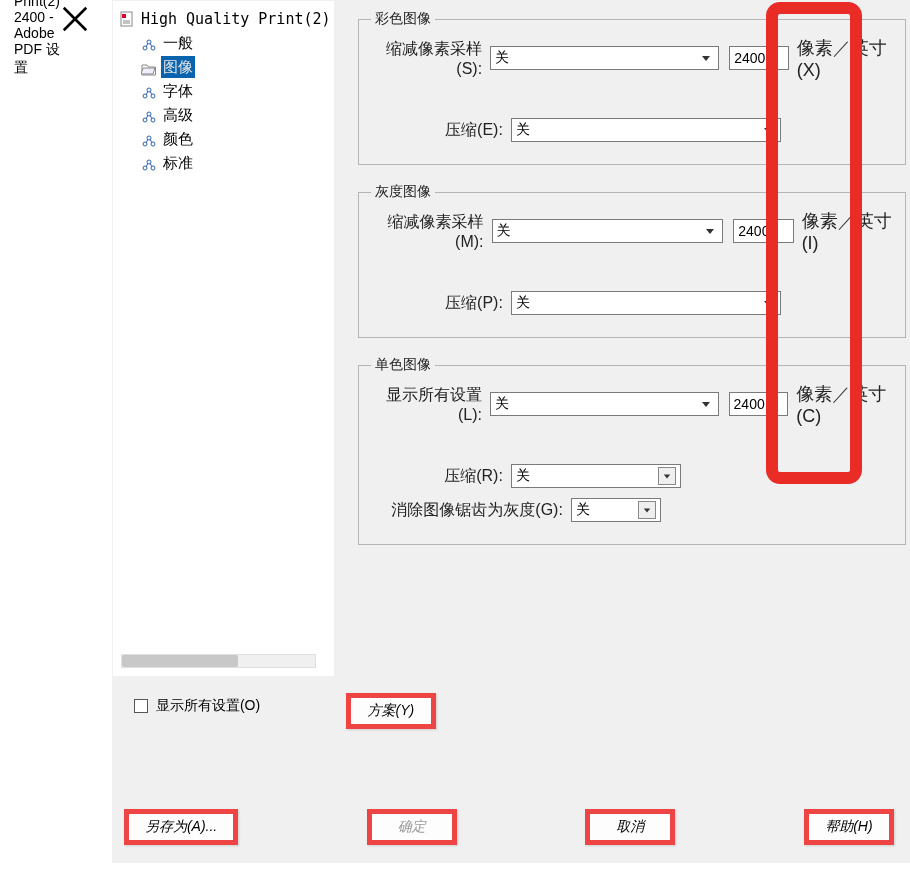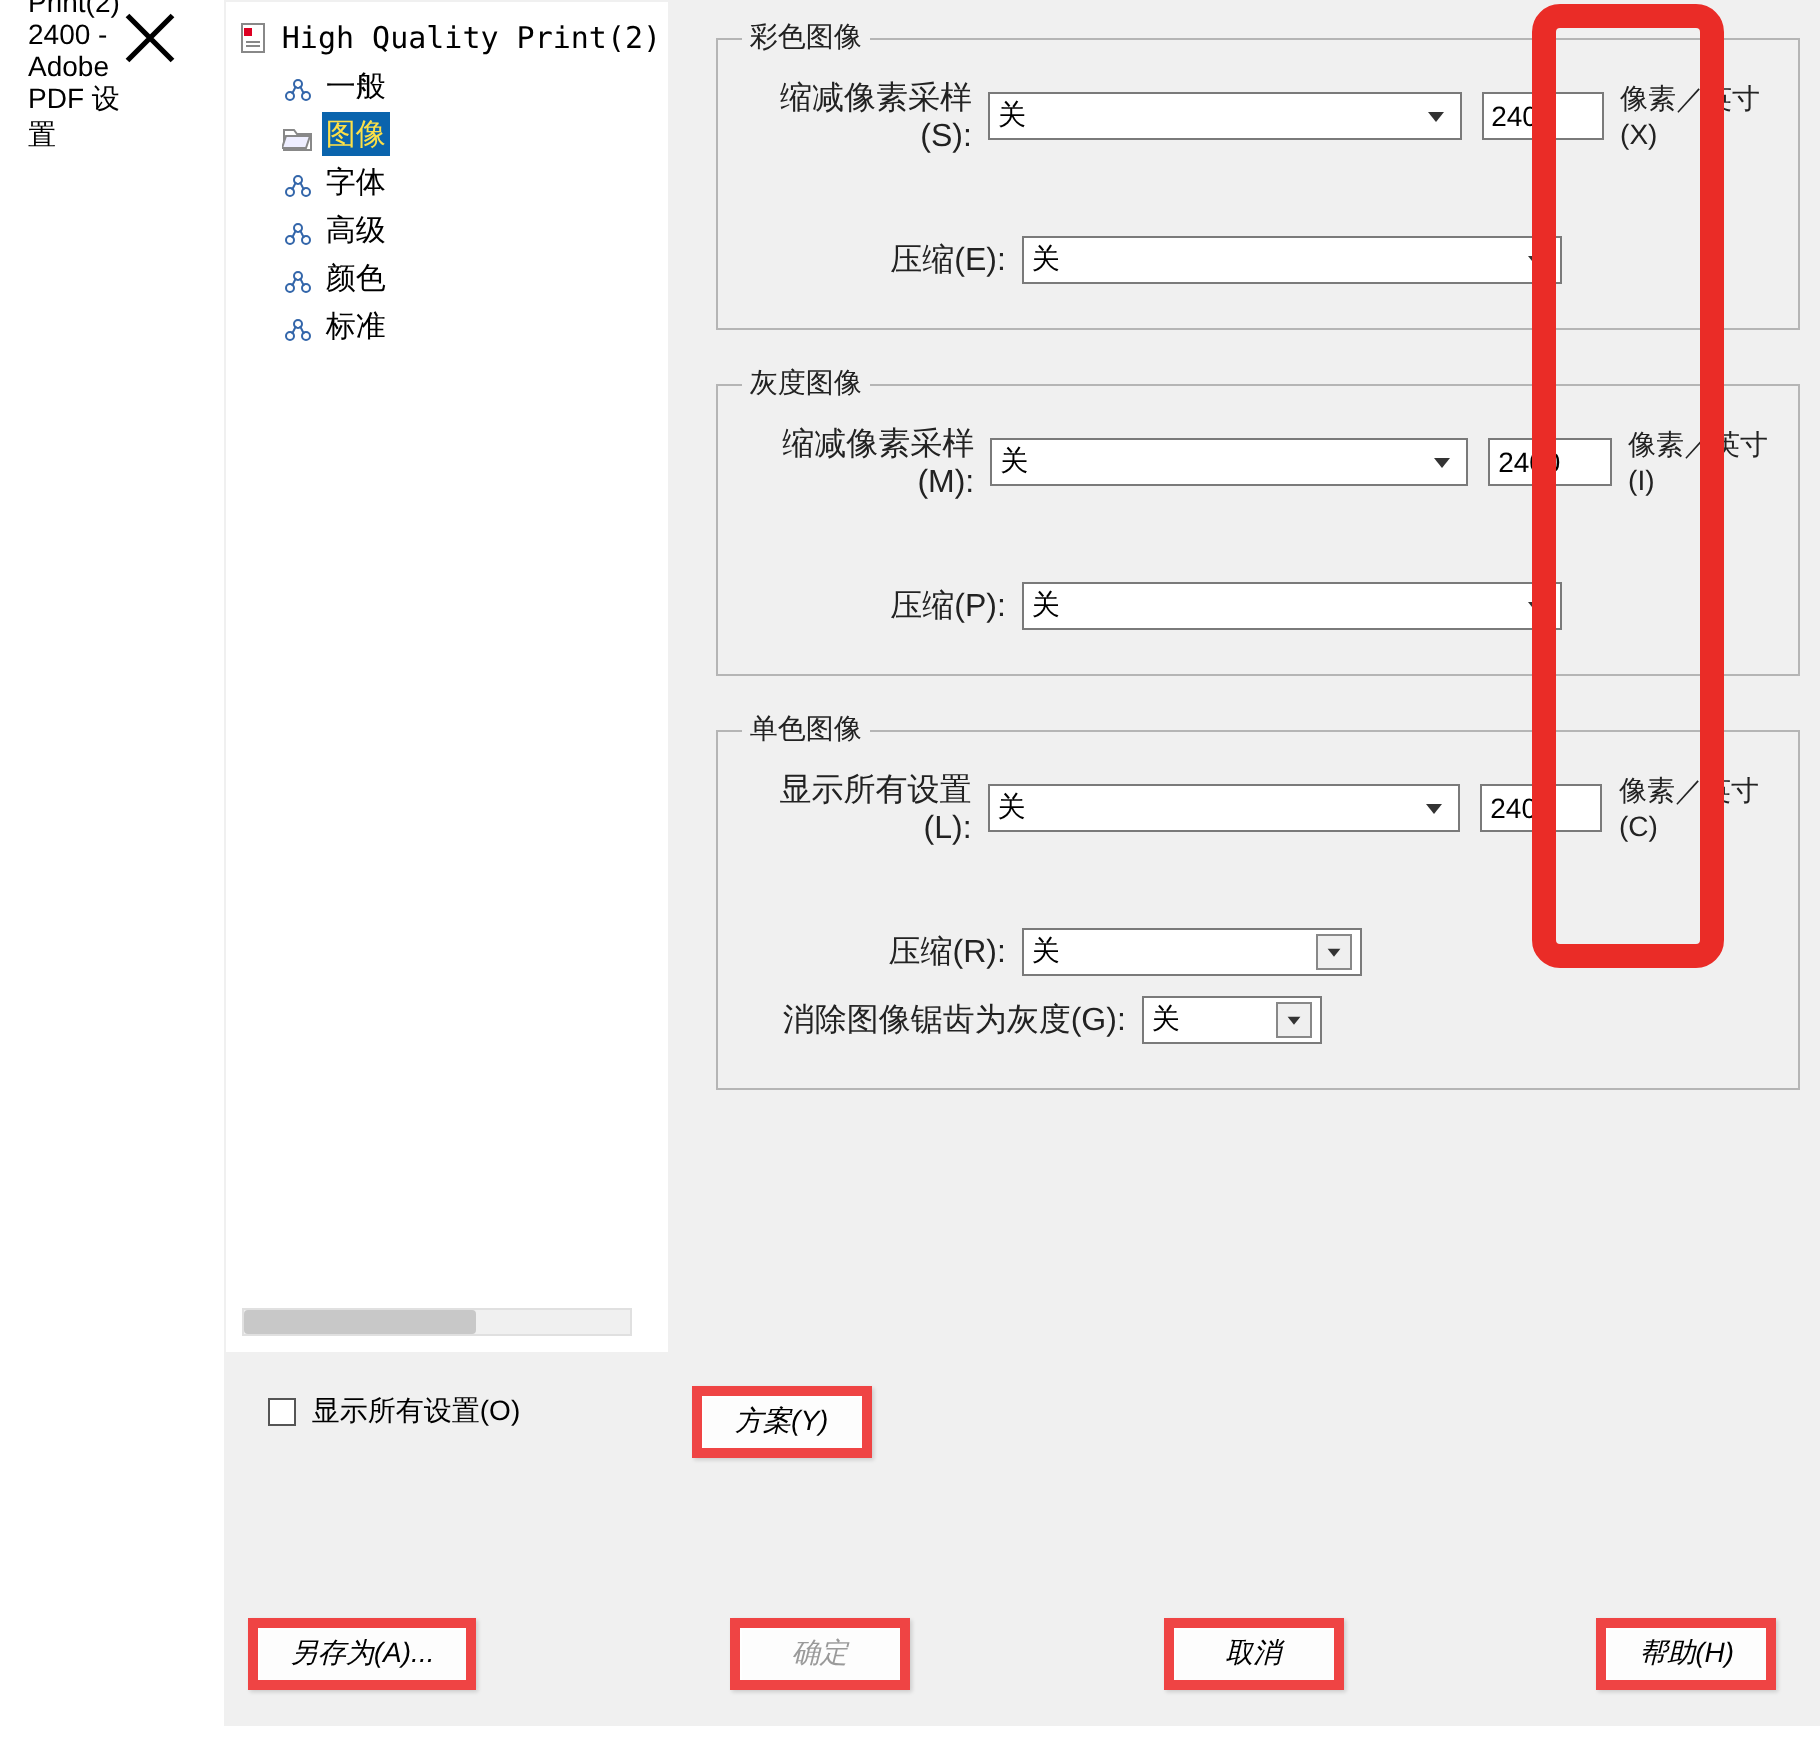--- a/index.html
+++ b/index.html
@@ -49,21 +49,21 @@
 }
 .tree-node {
   display: flex;
   align-items: center;
   gap: 4px;
   padding: 1px 4px;
   white-space: nowrap;
   cursor: default;
 }
 .tree-node.indent { padding-left: 26px; }
-.tree-node.selected span.label { background: #0a64ad; color: #fde047; }
+.tree-node.selected span.label { background: #0a64ad; color: #e5e5e5; }
 .tree-node .label { padding: 0 2px; }
 .tree-scroll {
   position: absolute;
   bottom: 8px; left: 8px; right: 18px;
   height: 14px;
   background: #f0f0f0;
   border: 1px solid #e0e0e0;
 }
 .tree-scroll .thumb {
   position: absolute;
@@ -144,21 +144,21 @@
   background: #fff;
   border: 1px solid #7a7a7a;
   height: 24px;
   padding: 0 4px;
   font-size: 14px;
   width: 69px;
   display: flex;
   align-items: center;
 }
 .unit-lab {
-  font-size: 14px;
+  font-size: 18px;
   color: #222;
   margin-left: 8px;
 }
 .row.spacer { height: 32px; }
 .red-box {
   position: absolute;
   border: 12px solid #ea2c27;
   border-radius: 14px;
   pointer-events: none;
 }

